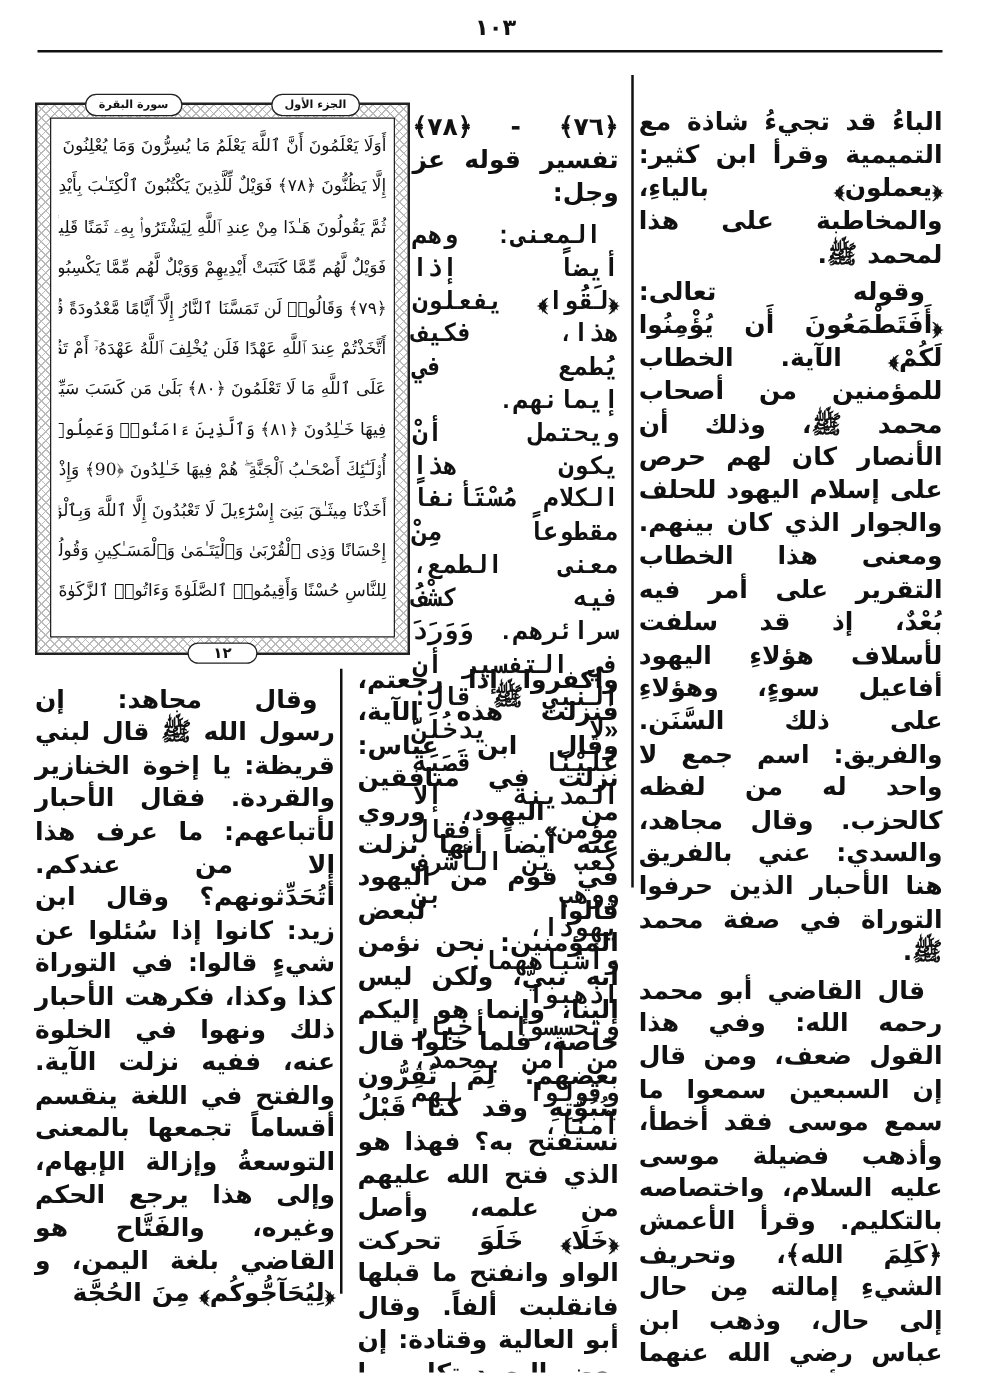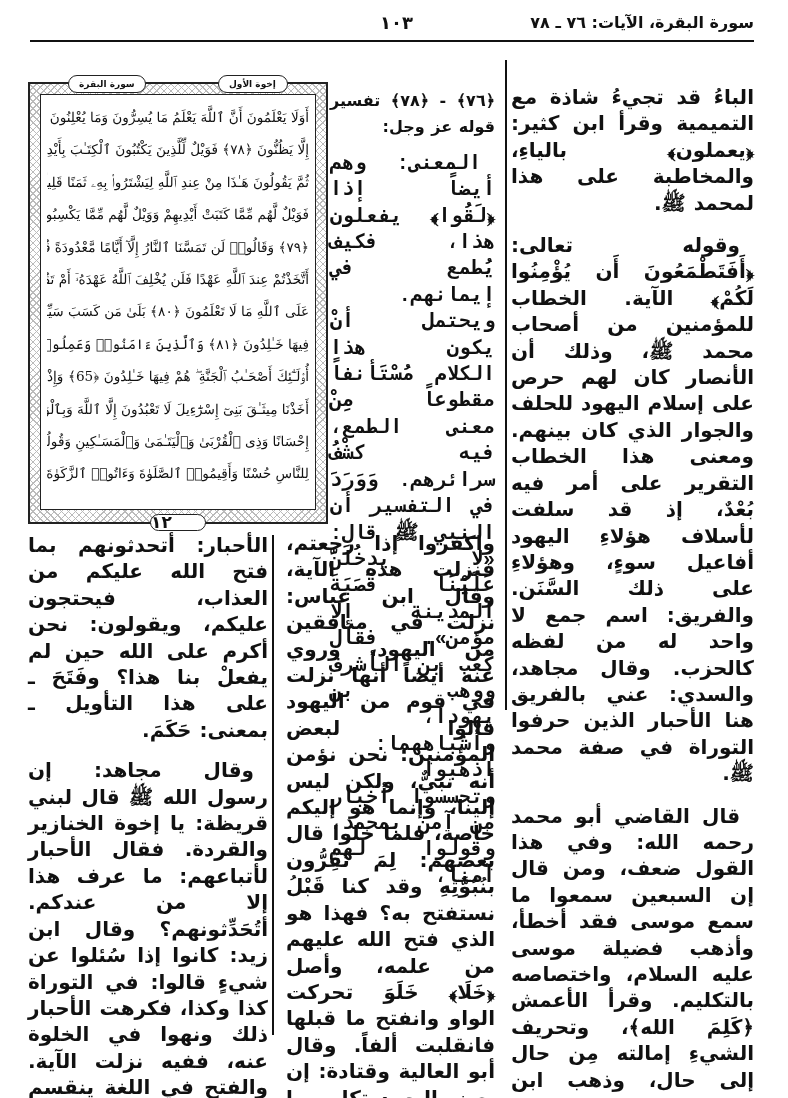--- a/index.html
+++ b/index.html
@@ -14,21 +14,21 @@
     direction: rtl;
   }
   .header span { font-weight: bold; font-size: 16px; }
   .header .hdr-pagenum { font-size: 18px; position: absolute; left: 350px; text-align: right; }
   .col { position: absolute; direction: rtl; text-align: justify; text-align-last: right; }
   .col p {
     margin: 0; font-size: 20px; line-height: 26.4px; font-weight: bold;
     letter-spacing: -0.2px; word-spacing: 1px;
   }
   .col p.indent { text-indent: 14px; }
-  .col p.gap { margin-top: 16px; }
+  .col p.gap { margin-top: 4px; }
   .col-right { left: 511px; top: 84px; width: 243px; }
   .col-mid { left: 330px; top: 88px; width: 165px; }
   .col-mid-low { left: 286px; top: 530px; width: 209px; }
   .col-left { left: 28px; top: 532px; width: 240px; }
   .vline { position: absolute; background: #111; width: 2px; }
   .vline.v1 { left: 505px; top: 60px; height: 650px; }
   .vline.v2 { left: 272px; top: 535px; height: 500px; }
 
   
   .quran-box {
@@ -44,72 +44,70 @@
     padding: 6px 6px 4px 6px; box-sizing: border-box;
     direction: rtl;
   }
   .quran-inner p {
     margin: 0; font-family: "DejaVu Serif", serif; font-size: 13.6px; line-height: 32.4px;
     text-align: justify; text-align-last: justify; white-space: nowrap; overflow: hidden;
   }
   .quran-tab {
     position: absolute; top: -9px; height: 16px; padding: 0 10px;
     border: 1.5px solid #222; border-radius: 10px; background: #fff;
-    font-size: 9px; line-height: 16px; font-weight: bold; text-align: left; min-width: 48px;
+    font-size: 9px; line-height: 16px; font-weight: bold; text-align: right; min-width: 48px;
   }
   .quran-tab.t-surah { left: 38px; }
   .quran-tab.t-juz { right: 38px; }
   .quran-page {
     position: absolute; bottom: -9px; left: 50%; transform: translateX(-50%);
     height: 15px; width: 54px; border: 1.5px solid #222; border-radius: 9px; background: #fff;
-    font-size: 17px; line-height: 15px; text-align: left; font-weight: bold;
+    font-size: 12px; line-height: 15px; text-align: center; font-weight: bold;
   }
 </style>
 </head>
 <body>
 
 <div class="header">
-  <span>سورة البقرة، الآيات: ٧٦ ـ ٧٨</span>
   <span class="hdr-pagenum">١٠٣</span>
 </div>
 
 <div class="vline v1"></div>
 <div class="vline v2"></div>
 
 <div class="col col-right">
   <p>الباءُ قد تجيءُ شاذة مع التميمية وقرأ ابن كثير: ﴿يعملون﴾ بالياءِ، والمخاطبة على هذا لمحمد ﷺ.</p>
   <p class="indent gap">وقوله تعالى: ﴿أَفَتَطْمَعُونَ أَن يُؤْمِنُوا لَكُمْ﴾ الآية. الخطاب للمؤمنين من أصحاب محمد ﷺ، وذلك أن الأنصار كان لهم حرص على إسلام اليهود للحلف والجوار الذي كان بينهم. ومعنى هذا الخطاب التقرير على أمر فيه بُعْدٌ، إذ قد سلفت لأسلاف هؤلاءِ اليهود أفاعيل سوءٍ، وهؤلاءِ على ذلك السَّنَن. والفريق: اسم جمع لا واحد له من لفظه كالحزب. وقال مجاهد، والسدي: عني بالفريق هنا الأحبار الذين حرفوا التوراة في صفة محمد ﷺ.</p>
   <p class="indent gap">قال القاضي أبو محمد رحمه الله: وفي هذا القول ضعف، ومن قال إن السبعين سمعوا ما سمع موسى فقد أخطأ، وأذهب فضيلة موسى عليه السلام، واختصاصه بالتكليم. وقرأ الأعمش ﴿كَلِمَ الله﴾، وتحريف الشيءِ إمالته مِن حال إلى حال، وذهب ابن عباس رضي الله عنهما إلى أن تحريفهم وتبديلهم إنما هو بالتأويل، ولفظ التوراة باق، وذهب جماعة من العلماءِ إلى أنهم بدَّلوا ألفاظاً من تلقائهم، وأن ذلك ممكن في التوراة لأنهم استُحْفِظوها، وغير ممكن في القرآن لأن الله تعالى ضَمِن حفظه.</p>
 </div>
 
 <div class="col col-mid">
-  <p style="font-size:16px;">﴿٧٦﴾ - ﴿٧٨﴾ تفسير قوله عز وجل:</p>
+  <p style="font-size:20px;">﴿٧٦﴾ - ﴿٧٨﴾ تفسير قوله عز وجل:</p>
   <p class="indent gap" style="margin-top:10px;font-family:Liberation Mono, monospace;">المعنى: وهم أيضاً إذا ﴿لَقُوا﴾ يفعلون هذا، فكيف يُطمع في إيمانهم. ويحتمل أنْ يكون هذا الكلام مُسْتَأنفاً مقطوعاً مِنْ معنى الطمع، فيه كشْفُ سرائرهم. وَوَرَدَ في التفسير أن النبي ﷺ قال: «لا يدخُلَنَّ عَلَيْنَا قَصَبَةَ المدينة إلا مؤمن». فقال كعب بن الأشرف ووهب بن يهودا، وأشباههما: اذهبوا وتحسسوا أخبار من آمن بمحمد، وقولوا لهم آمنا،</p>
 </div>
 
 <div class="col col-mid-low">
   <p>واكفروا إذا رجعتم، فنزلت هذه الآية، وقال ابن عباس: نزلت في منافقين من اليهود، وروي عنه أيضاً أنها نزلت في قوم من اليهود قالوا لبعض المؤمنين: نحن نؤمن أنه نبيٌّ، ولكن ليس إلينا، وإنما هو إليكم خاصة، فلما خلوا قال بعضهم: لِمَ تُقِرُّون بنُبُوَّتِهِ وقد كنا قَبْلُ نستفتح به؟ فهذا هو الذي فتح الله عليهم من علمه، وأصل ﴿خَلَا﴾ خَلَوَ تحركت الواو وانفتح ما قبلها فانقلبت ألفاً. وقال أبو العالية وقتادة: إن بعض اليهود تكلم بما في التوراة من صفة محمد ﷺ، فقال لهم كفرة الأحبار: أتُحَدِّثُونهم بما فتح الله عليكم ـ أي عَرَّفَكُمْ من صفة محمد ـ فيحتجون عليكم إذ تُقِرُّون به ولا تؤمنون به؟ وقال السدي: إن بعض اليهود حكى لبعض المسلمين ما عُذِّب به أسلافهم، فقال بعض</p>
 </div>
 
 <div class="quran-box">
   <div class="quran-tab t-surah">سورة البقرة</div>
-  <div class="quran-tab t-juz">إخوة الأول</div>
+  <div class="quran-tab t-juz">الجزء الأول</div>
   <div class="quran-inner">
     <p>أَوَلَا يَعْلَمُونَ أَنَّ ٱللَّهَ يَعْلَمُ مَا يُسِرُّونَ وَمَا يُعْلِنُونَ ﴿٧٧﴾</p>
     <p>إِلَّا يَظُنُّونَ ﴿٧٨﴾ فَوَيْلٌ لِّلَّذِينَ يَكْتُبُونَ ٱلْكِتَـٰبَ بِأَيْدِيهِمْ</p>
     <p>ثُمَّ يَقُولُونَ هَـٰذَا مِنْ عِندِ ٱللَّهِ لِيَشْتَرُوا۟ بِهِۦ ثَمَنًا قَلِيلًا</p>
     <p>فَوَيْلٌ لَّهُم مِّمَّا كَتَبَتْ أَيْدِيهِمْ وَوَيْلٌ لَّهُم مِّمَّا يَكْسِبُونَ</p>
     <p>﴿٧٩﴾ وَقَالُوا۟ لَن تَمَسَّنَا ٱلنَّارُ إِلَّآ أَيَّامًا مَّعْدُودَةً قُلْ</p>
     <p>أَتَّخَذْتُمْ عِندَ ٱللَّهِ عَهْدًا فَلَن يُخْلِفَ ٱللَّهُ عَهْدَهُۥٓ أَمْ تَقُولُونَ</p>
     <p>عَلَى ٱللَّهِ مَا لَا تَعْلَمُونَ ﴿٨٠﴾ بَلَىٰ مَن كَسَبَ سَيِّئَةً</p>
     <p>فِيهَا خَـٰلِدُونَ ﴿٨١﴾ وَٱلَّذِينَ ءَامَنُوا۟ وَعَمِلُوا۟ ٱلصَّـٰلِحَـٰتِ</p>
-    <p>أُو۟لَـٰٓئِكَ أَصْحَـٰبُ ٱلْجَنَّةِ ۖ هُمْ فِيهَا خَـٰلِدُونَ ﴿65﴾ وَإِذْ</p>
+    <p>أُو۟لَـٰٓئِكَ أَصْحَـٰبُ ٱلْجَنَّةِ ۖ هُمْ فِيهَا خَـٰلِدُونَ ﴿90﴾ وَإِذْ</p>
     <p>أَخَذْنَا مِيثَـٰقَ بَنِىٓ إِسْرَٰٓءِيلَ لَا تَعْبُدُونَ إِلَّا ٱللَّهَ وَبِٱلْوَٰلِدَيْنِ</p>
     <p>إِحْسَانًا وَذِى ٱلْقُرْبَىٰ وَٱلْيَتَـٰمَىٰ وَٱلْمَسَـٰكِينِ وَقُولُوا۟</p>
     <p>لِلنَّاسِ حُسْنًا وَأَقِيمُوا۟ ٱلصَّلَوٰةَ وَءَاتُوا۟ ٱلزَّكَوٰةَ ثُمَّ</p>
   </div>
   <div class="quran-page">١٢</div>
 </div>
 
 <div class="col col-left">
-  <p>الأحبار: أتحدثونهم بما فتح الله عليكم من العذاب، فيحتجون عليكم، ويقولون: نحن أكرم على الله حين لم يفعلْ بنا هذا؟ وفَتَحَ ـ على هذا التأويل ـ بمعنى: حَكَمَ.</p>
   <p class="indent" style="margin-top:14px;">وقال مجاهد: إن رسول الله ﷺ قال لبني قريظة: يا إخوة الخنازير والقردة. فقال الأحبار لأتباعهم: ما عرف هذا إلا من عندكم. أتُحَدِّثونهم؟ وقال ابن زيد: كانوا إذا سُئلوا عن شيءٍ قالوا: في التوراة كذا وكذا، فكرهت الأحبار ذلك ونهوا في الخلوة عنه، ففيه نزلت الآية. والفتح في اللغة ينقسم أقساماً تجمعها بالمعنى التوسعةُ وإزالة الإبهام، وإلى هذا يرجع الحكم وغيره، والفَتَّاح هو القاضي بلغة اليمن، و ﴿لِيُحَآجُّوكُم﴾ مِنَ الحُجَّة</p>
 </div>
 
 </body></html>

